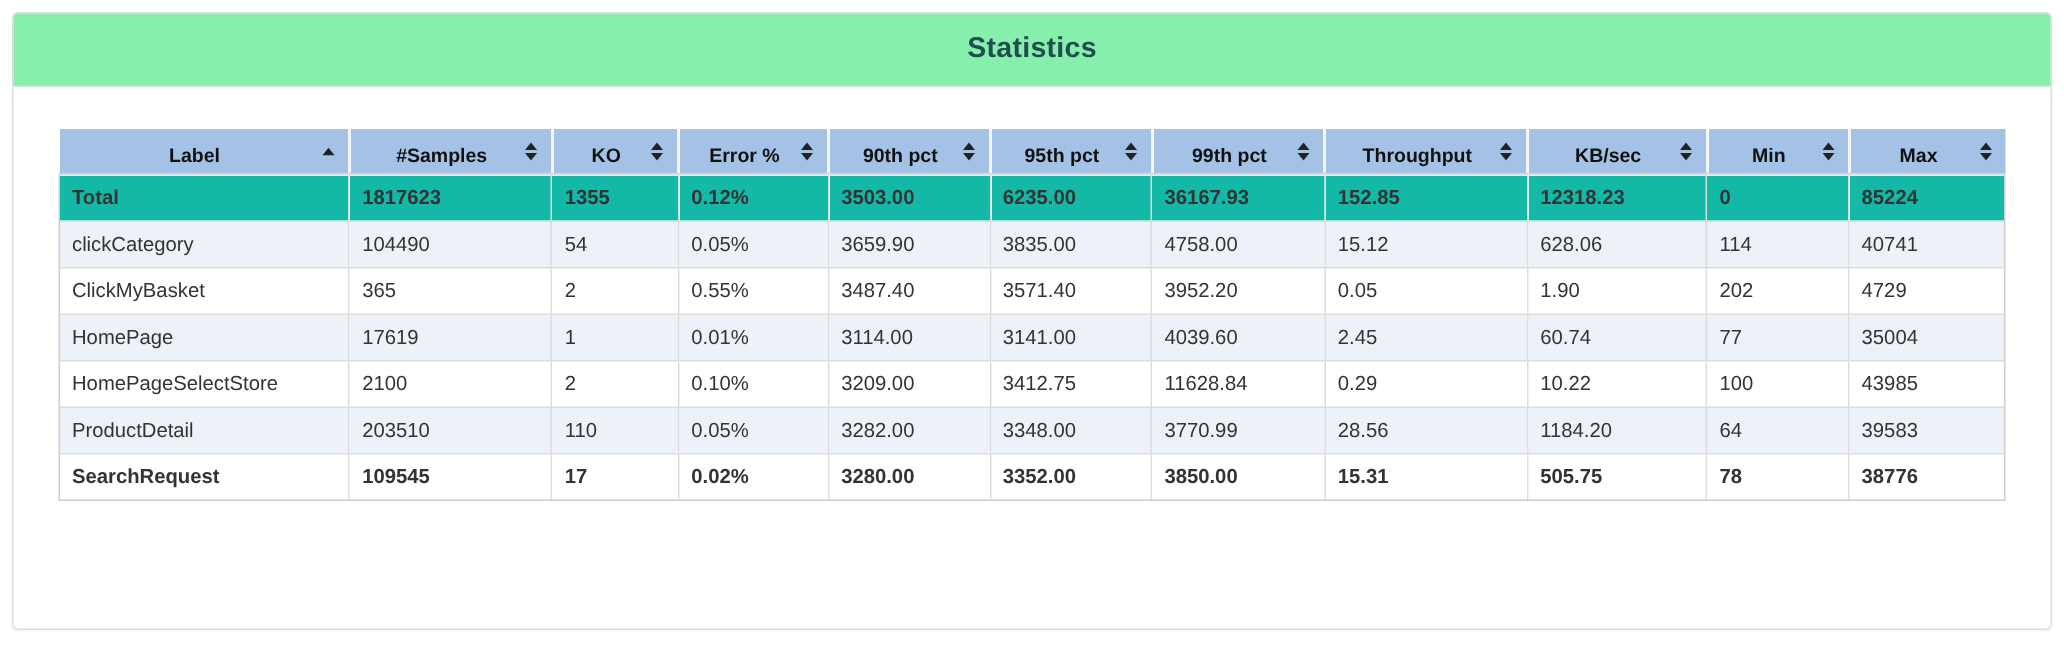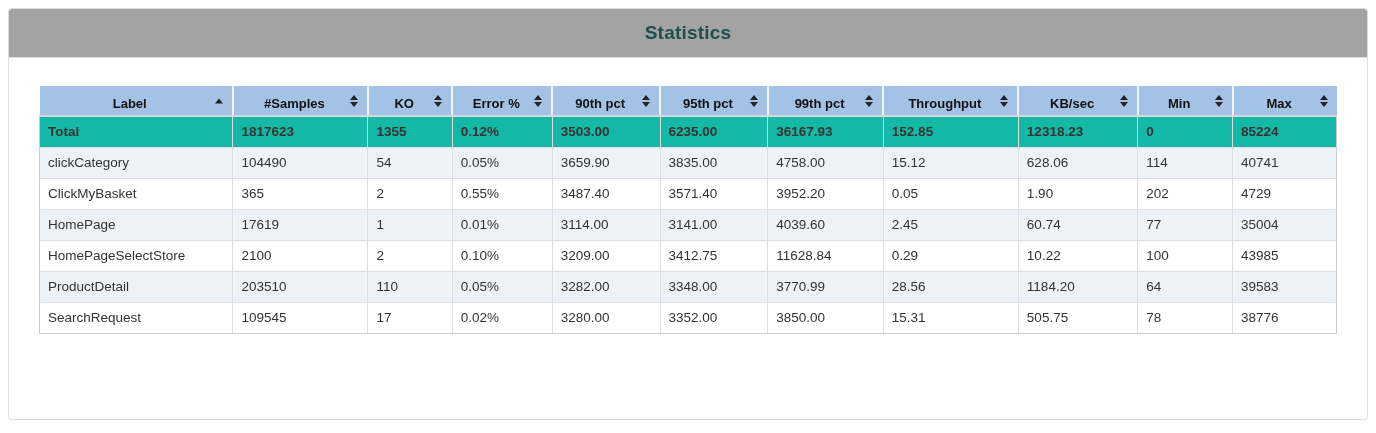--- a/index.html
+++ b/index.html
@@ -12,21 +12,21 @@
   }
   .panel {
     margin: 8px;
     height: 412px;
     background: #ffffff;
     border: 1px solid #ddd;
     border-radius: 4px;
     box-shadow: 0 1px 1px rgba(0,0,0,0.04);
   }
   .panel-heading {
-    background: #a3a3a3;
+    background: #86efac;
     border-bottom: 1px solid #ddd;
     border-radius: 3px 3px 0 0;
     padding: 13px 15px;
     text-align: center;
   }
   .panel-title {
     color: #1f4e4e;
     font-size: 19px;
     font-weight: bold;
     letter-spacing: 0.2px;
@@ -60,21 +60,21 @@
   table.stats td {
     padding: 7px 8px;
     height: 31px;
     border: 1px solid #ddd;
     text-align: left;
     white-space: nowrap;
     overflow: hidden;
   }
   table.stats td:first-child { border-left: 1px solid #ccc; }
   table.stats td:last-child { border-right: 1px solid #ccc; }
-  tbody tr:last-child td { border-bottom: 1px solid #ccc; }
+  tbody tr:last-child td { border-bottom: 1px solid #ccc; font-weight: bold; }
   tbody tr.total-row { font-weight: bold; background: #14b8a6; }
   tbody tr.data-row:nth-child(even) { background: #edf1f8; }
   tbody tr.data-row:nth-child(odd) { background: #ffffff; }
 
   
   col.c-label { width: 14.9%; }
   col.c-samples { width: 10.4%; }
   col.c-ko { width: 6.5%; }
   col.c-error { width: 7.7%; }
   col.c-p90 { width: 8.3%; }

